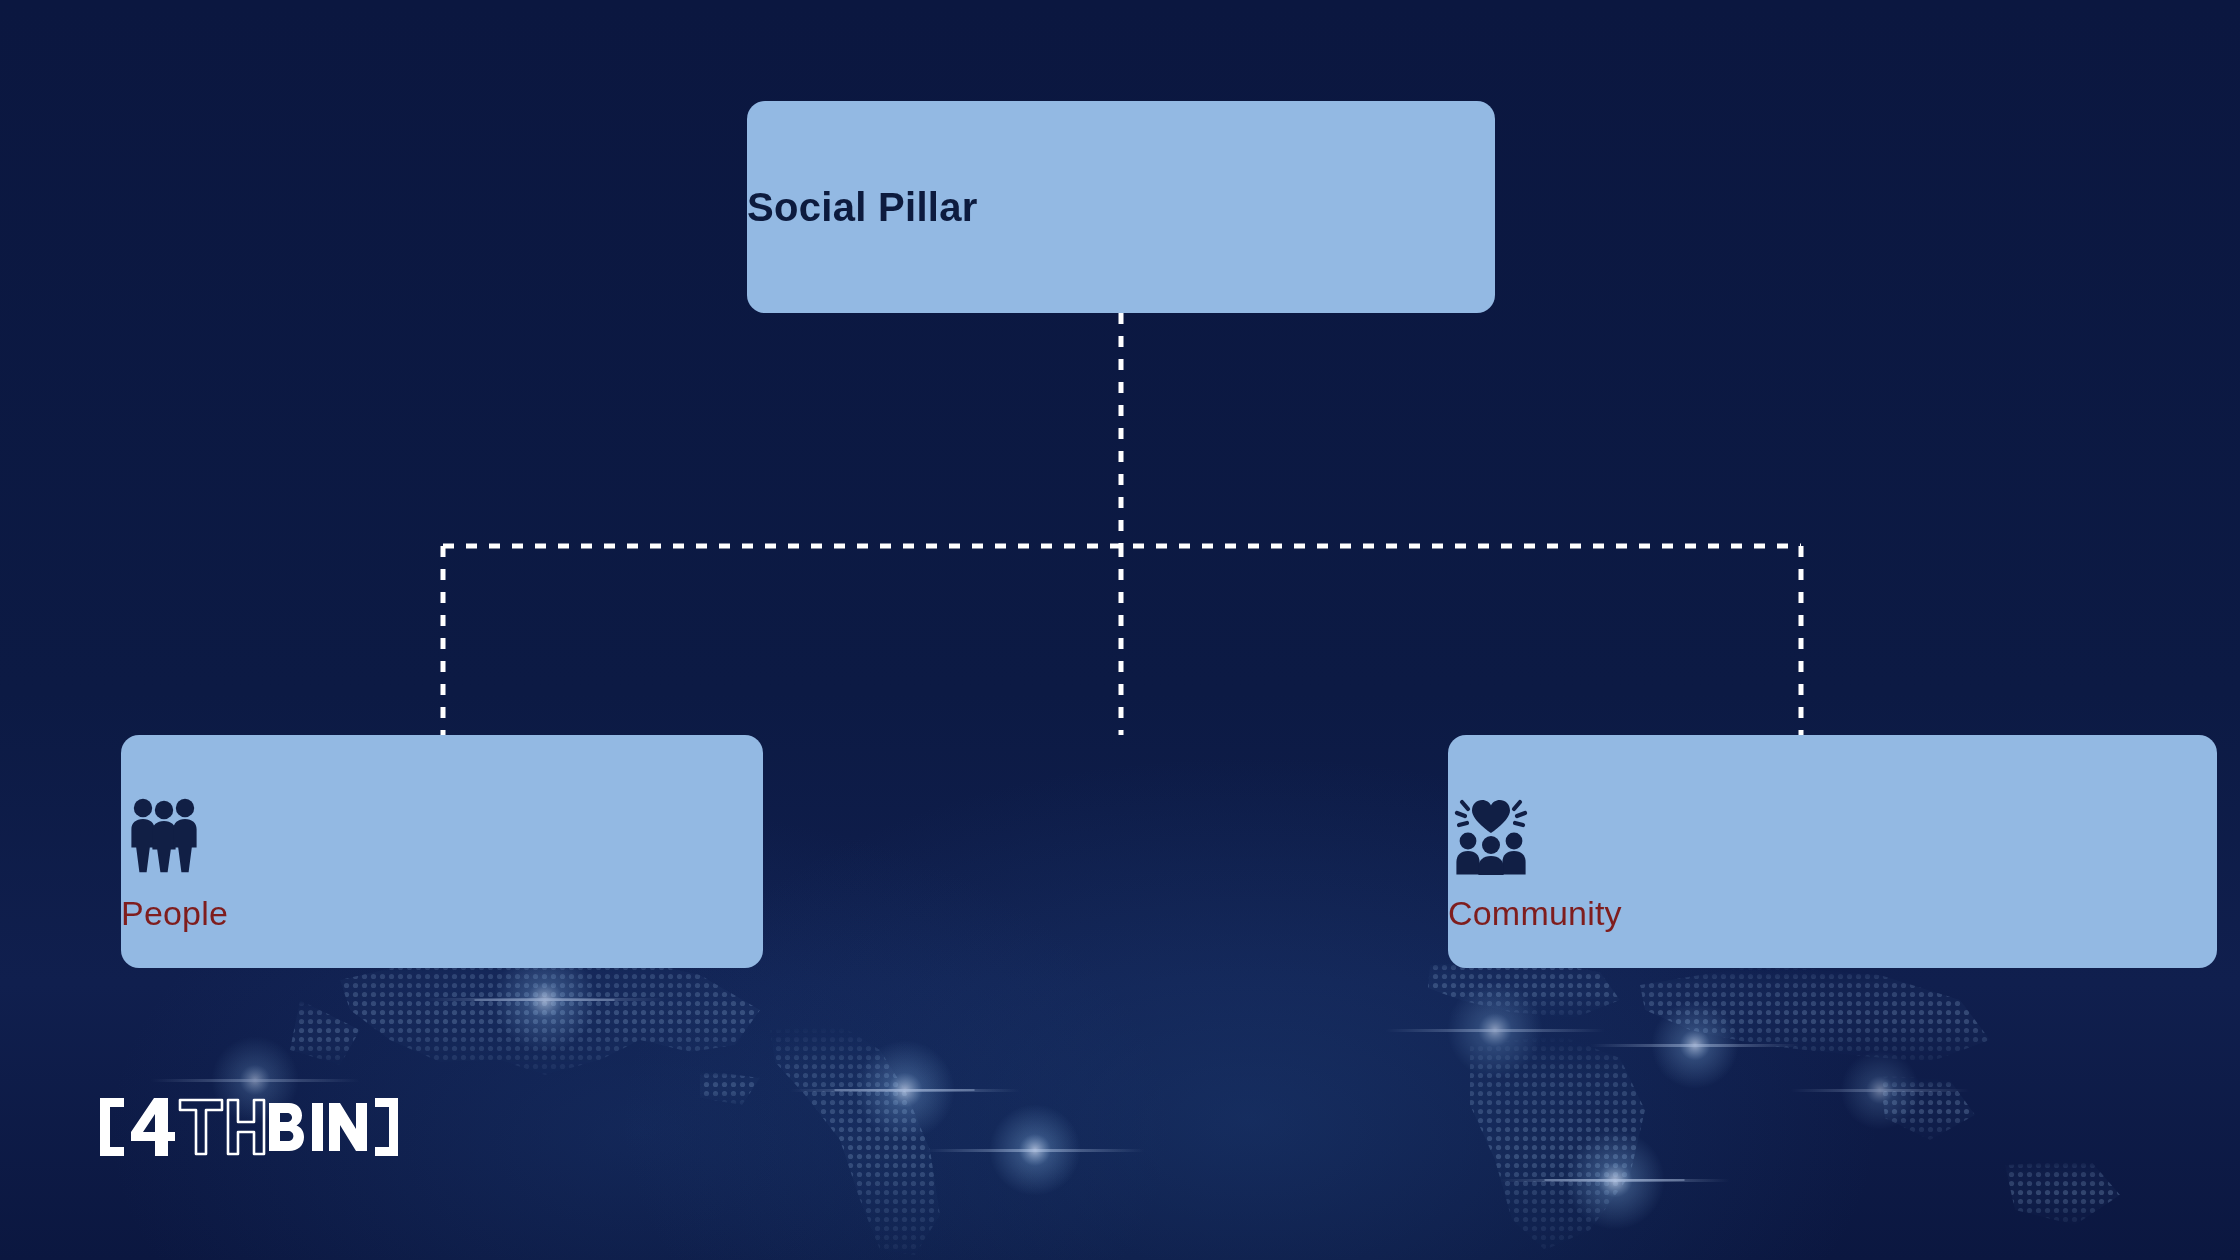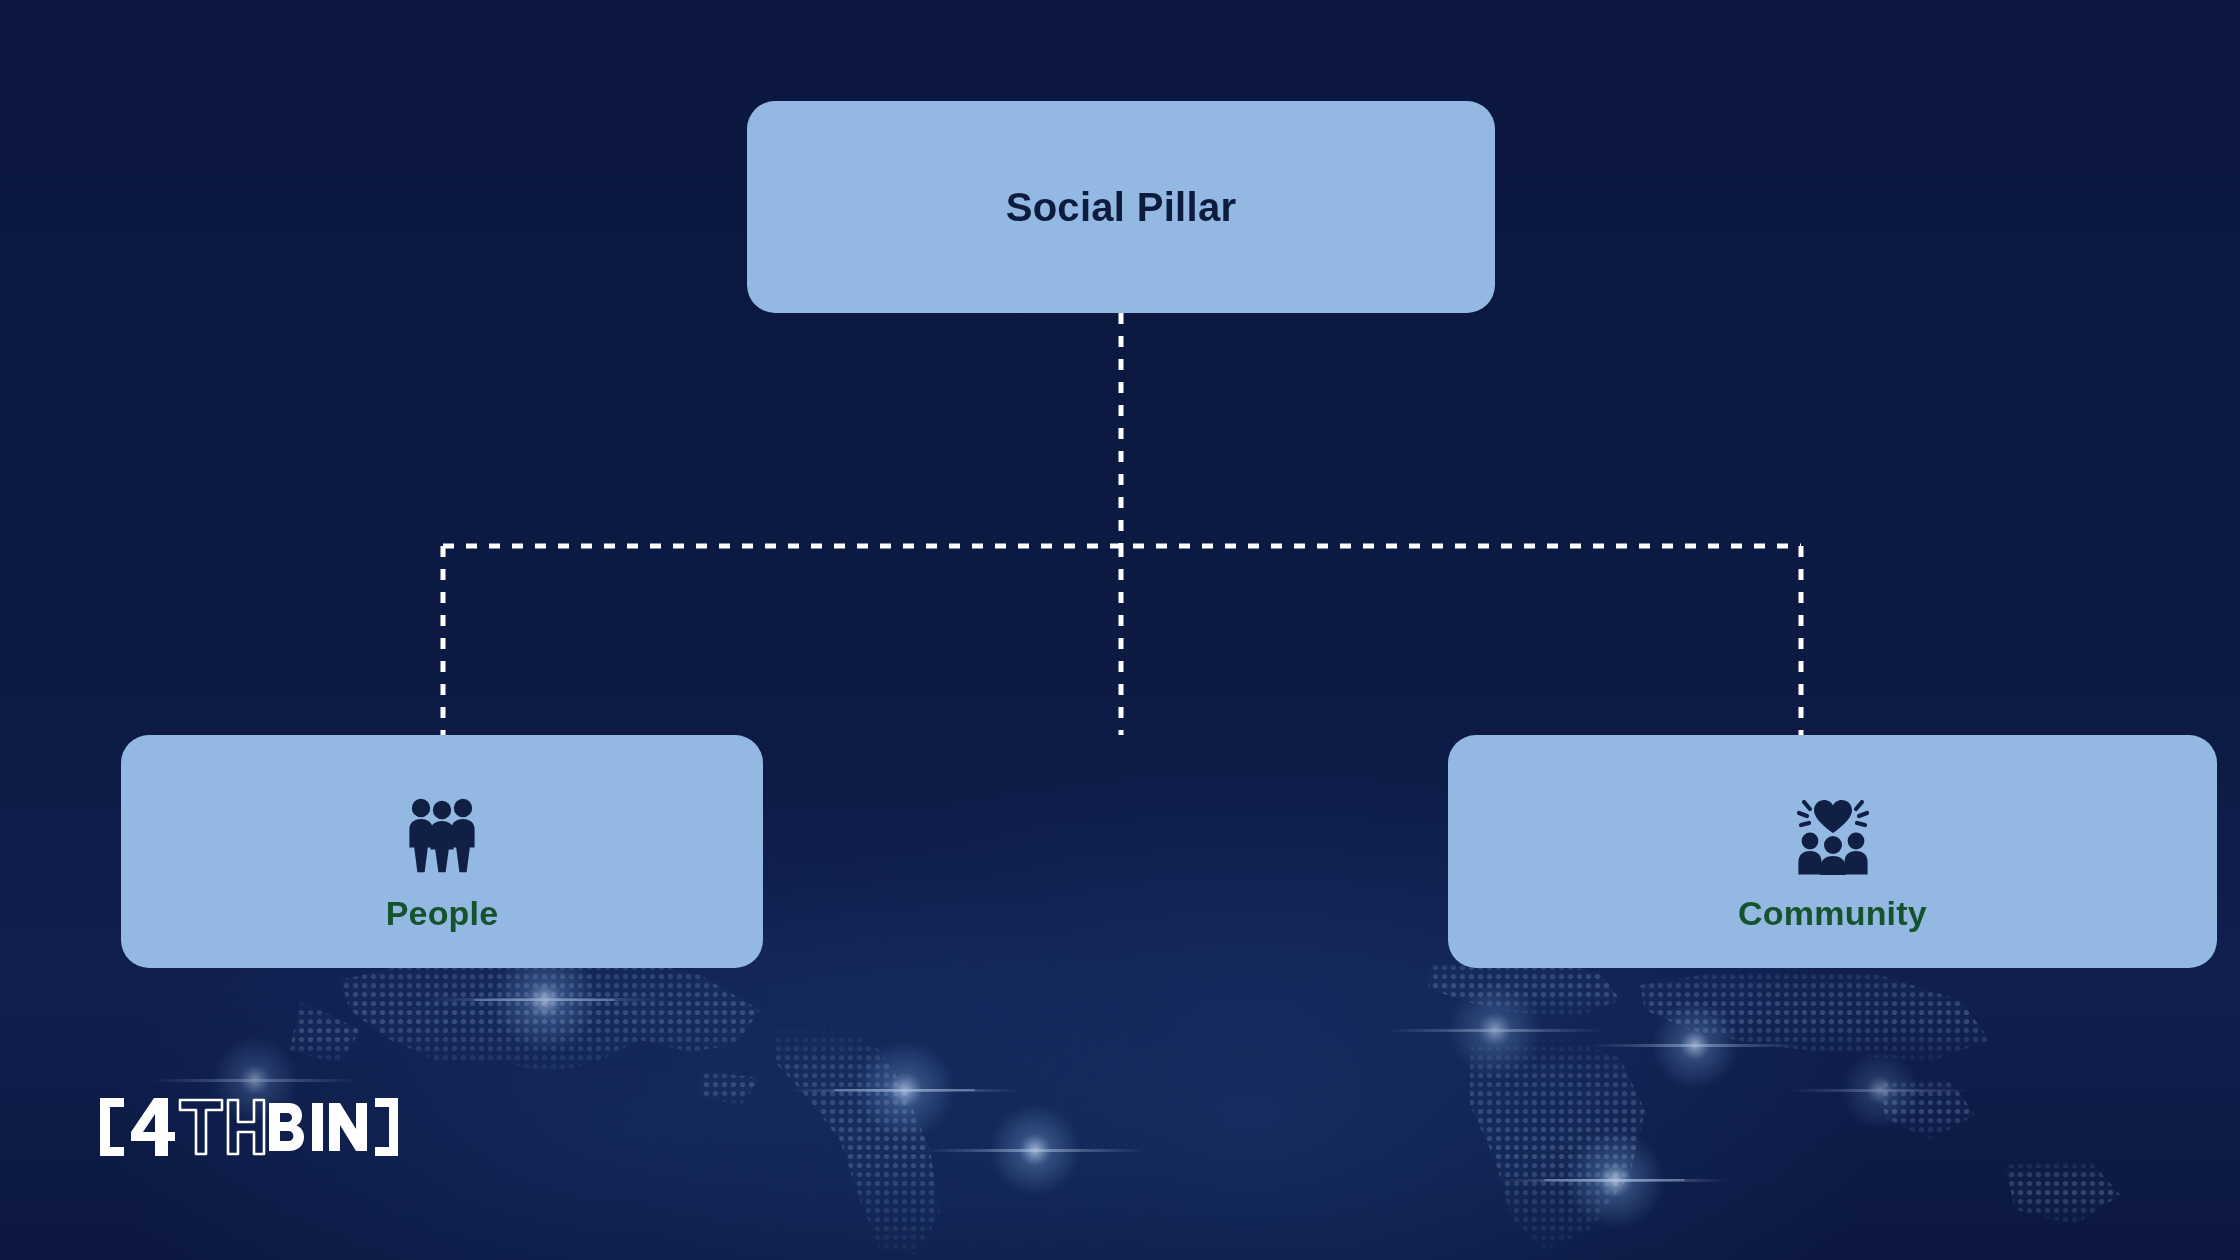--- a/index.html
+++ b/index.html
@@ -31,24 +31,23 @@
   }
   #glows { position:absolute; left:0; top:0; width:2240px; height:1260px; pointer-events:none; }
 
   
   #connectors { position:absolute; left:0; top:0; width:2240px; height:1260px; pointer-events:none; }
 
   
   .card {
     position:absolute;
     background:#93b9e3;
-    border-radius:28px;
+    border-radius:18px;
     display:flex;
     flex-direction:column;
-    align-items:center;
     justify-content:center;
     color:#0d1b3e;
   }
 
   #card-root {
     left:747px; top:101px;
     width:748px; height:212px;
     justify-content:center;
   }
 
@@ -71,23 +70,23 @@
 
   .card-icon {
     width:86px; height:86px;
     display:flex; align-items:center; justify-content:center;
     margin-bottom:18px;
   }
   .card-icon svg { display:block; }
 
   .card-label {
     font-size:34px;
-    font-weight:bold;
+    font-weight:normal;
     letter-spacing:0.2px;
-    color:#14532d;
+    color:#7f1d1d;
     line-height:1;
   }
 
   
   #logo {
     position:absolute;
     left:98px; top:1096px;
     height:62px;
     display:flex; align-items:center;
   }

